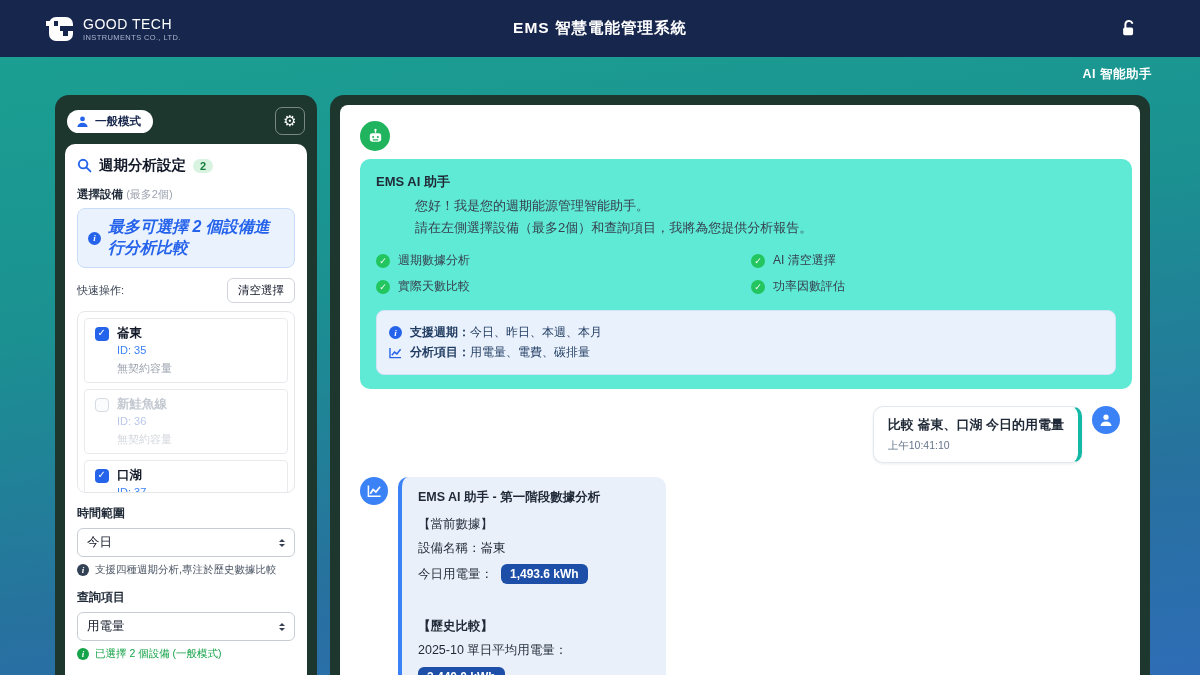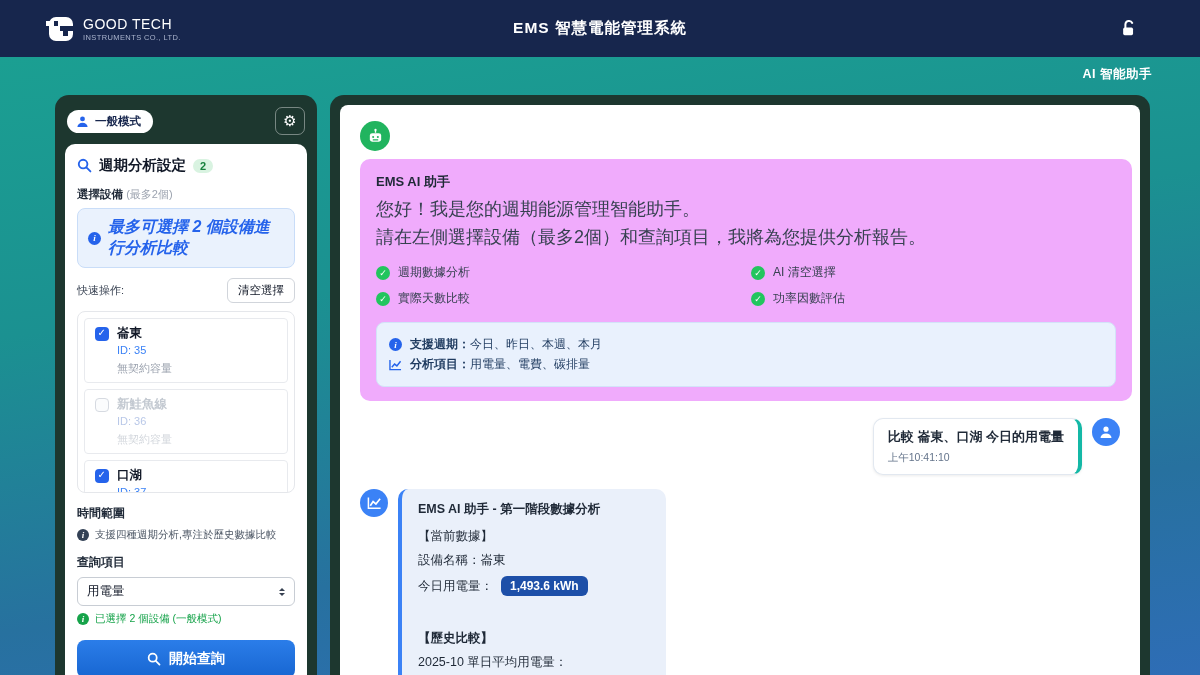--- a/index.html
+++ b/index.html
@@ -81,23 +81,23 @@
     font-family:inherit; }
 
   
   .main-frame { position:absolute; left:330px; top:95px; width:820px; height:640px;
     background:#1d372f; border-radius:14px 14px 0 0; padding:10px; }
   .main-inner { background:#fff; border-radius:8px; height:100%; padding:16px 20px; overflow:hidden; }
   .avatar { width:30px; height:30px; border-radius:50%; display:flex; align-items:center;
     justify-content:center; flex:none; }
   .avatar.bot { background:#21b45f; }
   .avatar.blue { background:#3b82f6; width:28px; height:28px; }
-  .welcome-box { background:#f0abfc; border-radius:10px; padding:14px 16px; margin-top:8px; width:772px; }
+  .welcome-box { background:#5eead4; border-radius:10px; padding:14px 16px; margin-top:8px; width:772px; }
   .welcome-title { font-size:13px; font-weight:bold; color:#1f2937; margin-bottom:6px; }
-  .welcome-line { font-size:18px; color:#374151; margin-top:4px; }
+  .welcome-line { font-size:13px; color:#374151; margin-top:4px;margin-left:39px; }
   .feature-grid { display:grid; grid-template-columns:1fr 1fr; gap:9px 10px; margin-top:15px; }
   .feature-item { display:flex; align-items:center; gap:8px; font-size:12px; color:#374151; }
   .circle-check { width:14px; height:14px; border-radius:50%; background:#22c55e; color:#fff;
     font-size:9px; font-weight:bold; display:inline-flex; align-items:center; justify-content:center; flex:none; }
   .welcome-info { margin-top:15px; background:#e9f1fd; border:1px solid #d3e3f8; border-radius:8px;
     padding:10px 12px; }
   .winfo-line { display:flex; align-items:center; gap:8px; font-size:12px; color:#1e3a5f; margin:3px 0; }
   .winfo-line b { font-weight:bold; }
   .user-row { display:flex; justify-content:flex-end; align-items:flex-start; gap:10px; margin-top:17px; }
   .user-bubble { background:#fff; border:1px solid #e2e8f0; border-right:4px solid #14b8a6;
@@ -202,20 +202,27 @@
         <div class="device-row">
           <span class="checkbox checked"></span>
           <span class="device-name">口湖</span>
         </div>
         <div class="device-id">ID: 37</div>
 
       </div>
     </div>
 
     <div class="select-label">時間範圍</div>
+    <div class="select-box">
+      <span class="val">今日</span>
+      <span class="stepper">
+          <i class="up"></i>
+          <i class="dn"></i>
+        </span>
+    </div>
     <div class="note-row">
       <span class="i-circle dark">i</span>
       <span class="txt">支援四種週期分析,專注於歷史數據比較</span>
     </div>
 
     <div class="select-label">查詢項目</div>
     <div class="select-box">
       <span class="val">用電量</span>
       <span class="stepper">
           <i class="up"></i>

